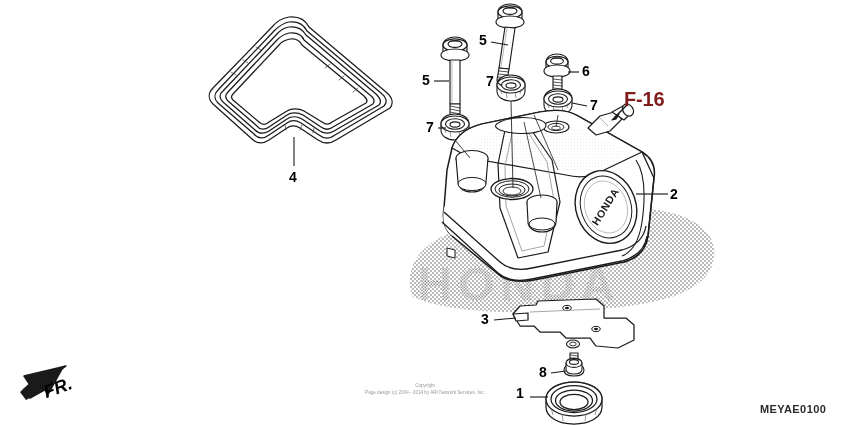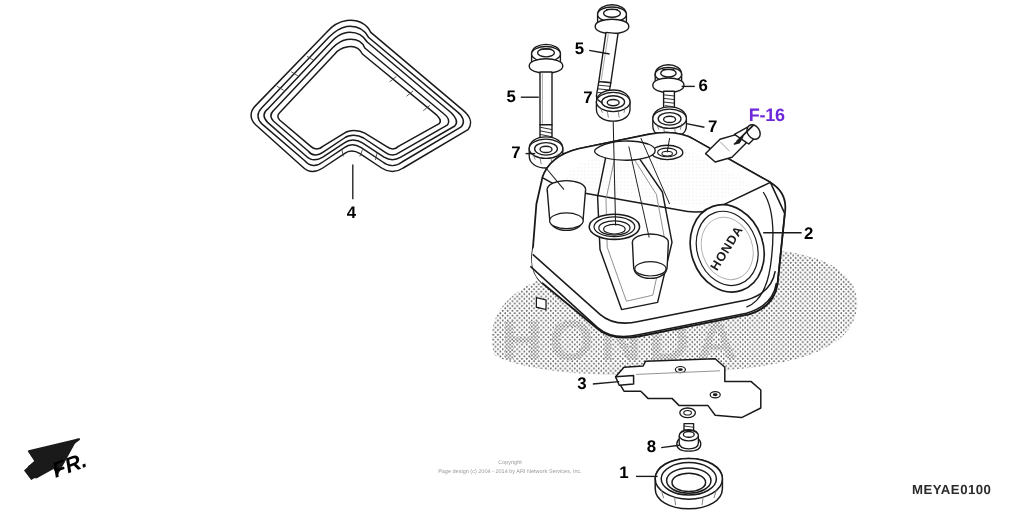--- a/index.html
+++ b/index.html
@@ -30,23 +30,23 @@
     font-weight: bold;
     font-size: 14px;
     color: #000000;
     line-height: 1;
     white-space: nowrap;
   }
   .ref-tag {
     position: absolute;
     font-family: "Liberation Sans", sans-serif;
     font-weight: bold;
-    font-size: 15px;
+    font-size: 20px;
     letter-spacing: -0.2px;
-    color: #6d28d9;
+    color: #7f1d1d;
     white-space: nowrap;
   }
   .fr-label {
     position: absolute;
     font-family: "Liberation Sans", sans-serif;
     font-weight: bold;
     font-size: 18px;
     font-style: italic;
     color: #000000;
     white-space: nowrap;

